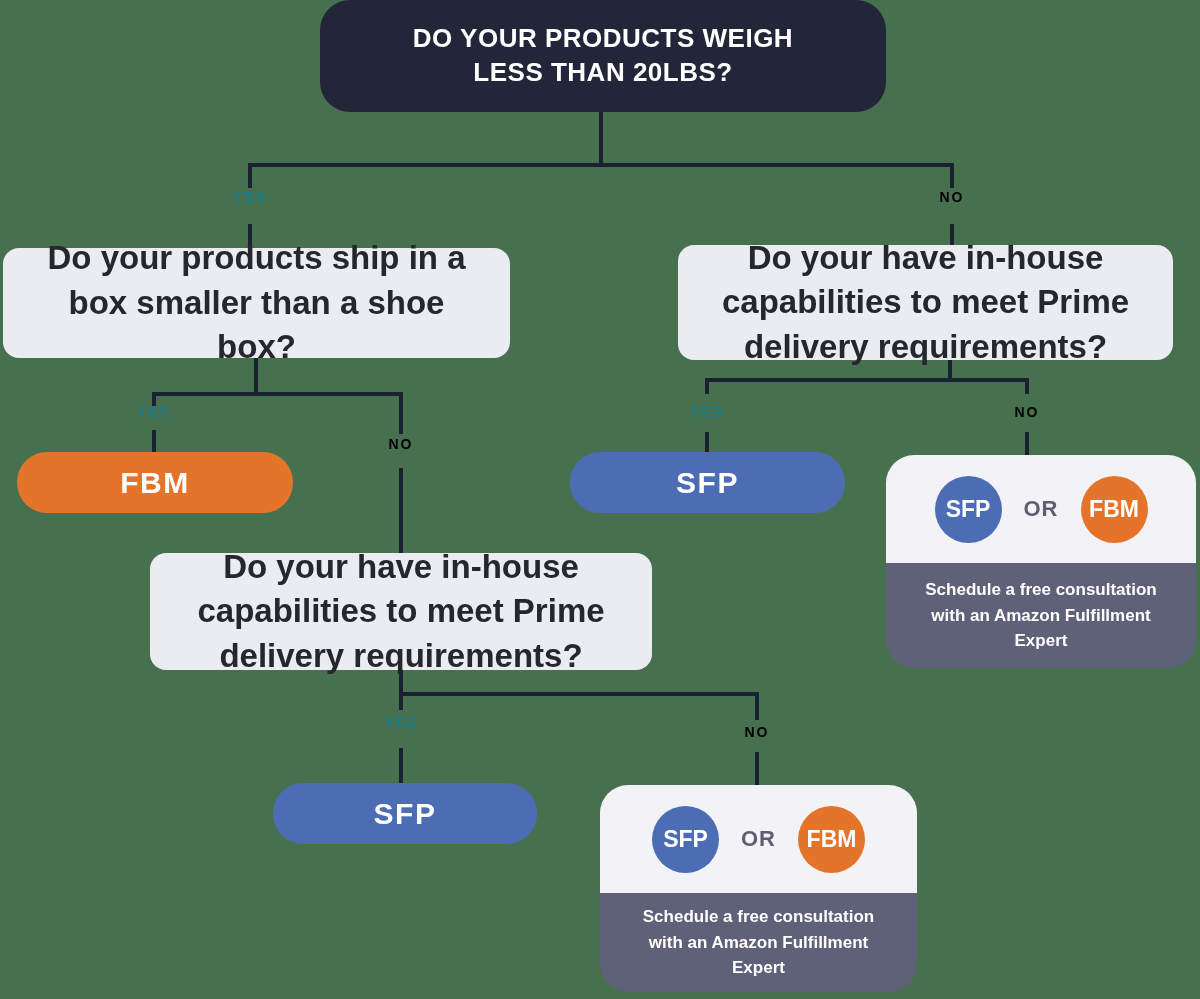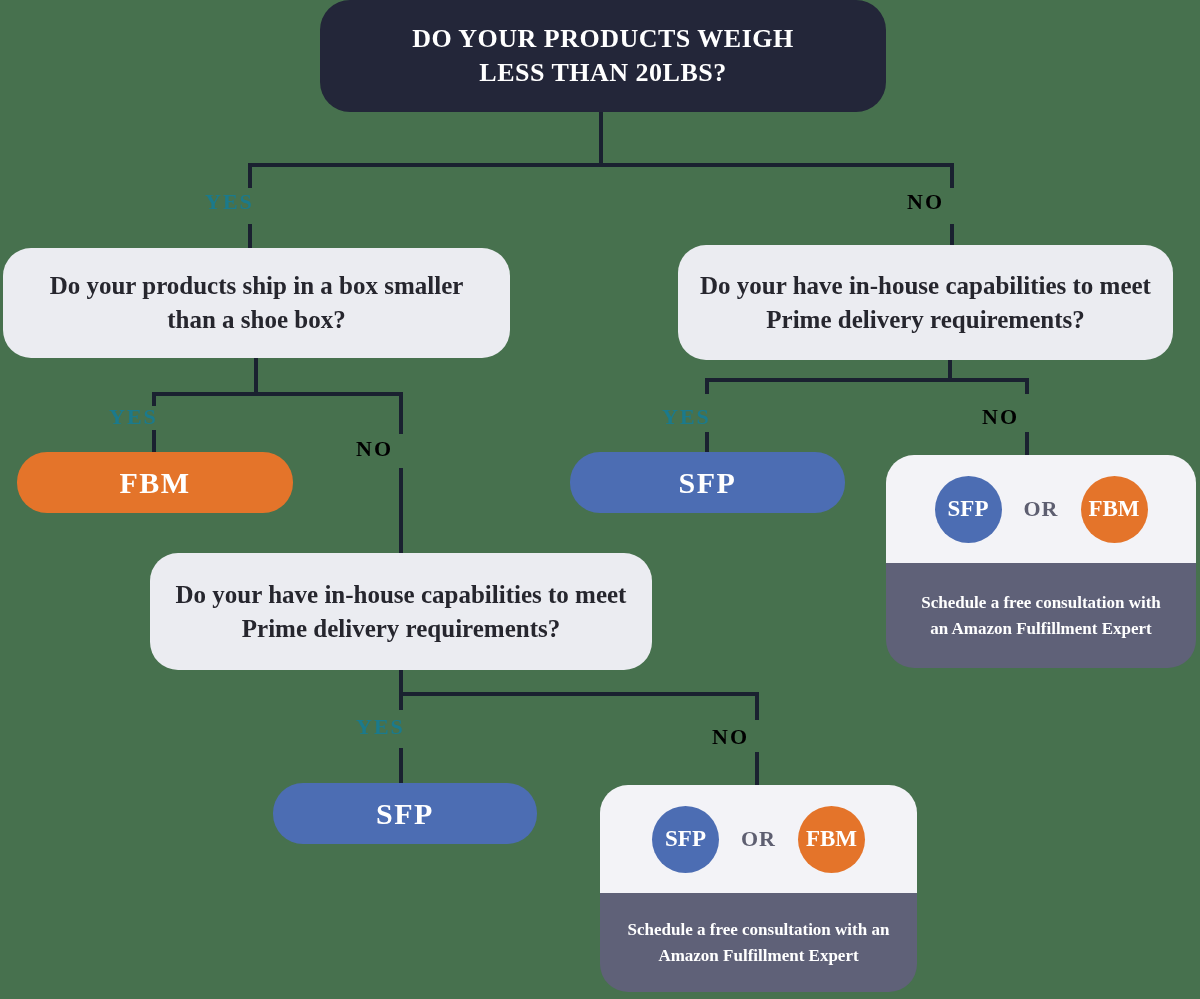--- a/index.html
+++ b/index.html
@@ -6,21 +6,20 @@
   body {
     font-family: "Liberation Sans", sans-serif;
     -webkit-font-smoothing: antialiased;
   }
   .canvas {
     position: relative;
     width: 1200px;
     height: 999px;
     background: #47714E;
     overflow: hidden;
-    font-family: Liberation Serif, serif;
   }
   
   .line {
     position: absolute;
     background: #1A2130;
   }
   .v { width: 4px; }
   .h { height: 4px; }
   
   .node {
@@ -37,47 +36,47 @@
     border-radius: 30px;
     color: #FFFFFF;
     font-weight: 700;
     font-size: 26px;
     line-height: 1.3;
     letter-spacing: 0.5px;
     padding: 0 80px;
   }
   .q-box {
     background: #EBECF1;
-    border-radius: 28px;
+    border-radius: 16px;
     color: #26262E;
     font-weight: 700;
-    font-size: 25px;
+    font-size: 33px;
     line-height: 1.35;
     padding: 0 32px;
   }
   .q-left  { left: 3px;   top: 248px; width: 507px; height: 110px; }
   .q-right { left: 678px; top: 245px; width: 495px; height: 115px; padding: 0 10px; }
   .q-mid   { left: 150px; top: 553px; width: 502px; height: 117px; padding: 0 10px; }
   .pill {
     border-radius: 30px;
     color: #FFFFFF;
     font-weight: 700;
     font-size: 30px;
     letter-spacing: 1.5px;
   }
   .pill-fbm        { left: 17px;  top: 452px; width: 276px; height: 61px; background: #E4742A; }
   .pill-sfp-right  { left: 570px; top: 452px; width: 275px; height: 61px; background: #4C6DB3; }
   .pill-sfp-bottom { left: 273px; top: 783px; width: 264px; height: 61px; background: #4C6DB3; }
   
   .branch-label {
     position: absolute;
     width: 90px;
-    text-align: left;
-    font-weight: 700;
-    font-size: 22px;
+    text-align: center;
+    font-weight: 700;
+    font-size: 14px;
     letter-spacing: 2px;
   }
   .lbl-yes { color: #1B7A8C; }
   .lbl-no  { color: #000000; }
   
   .card {
     position: absolute;
     border-radius: 28px;
     overflow: hidden;
     display: flex;

